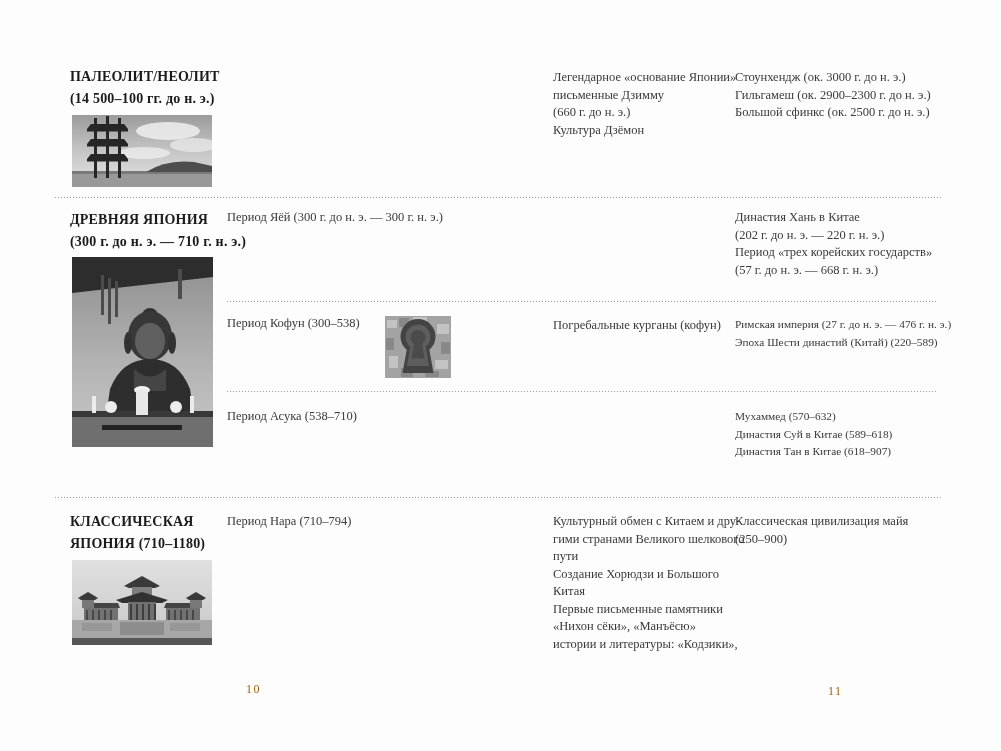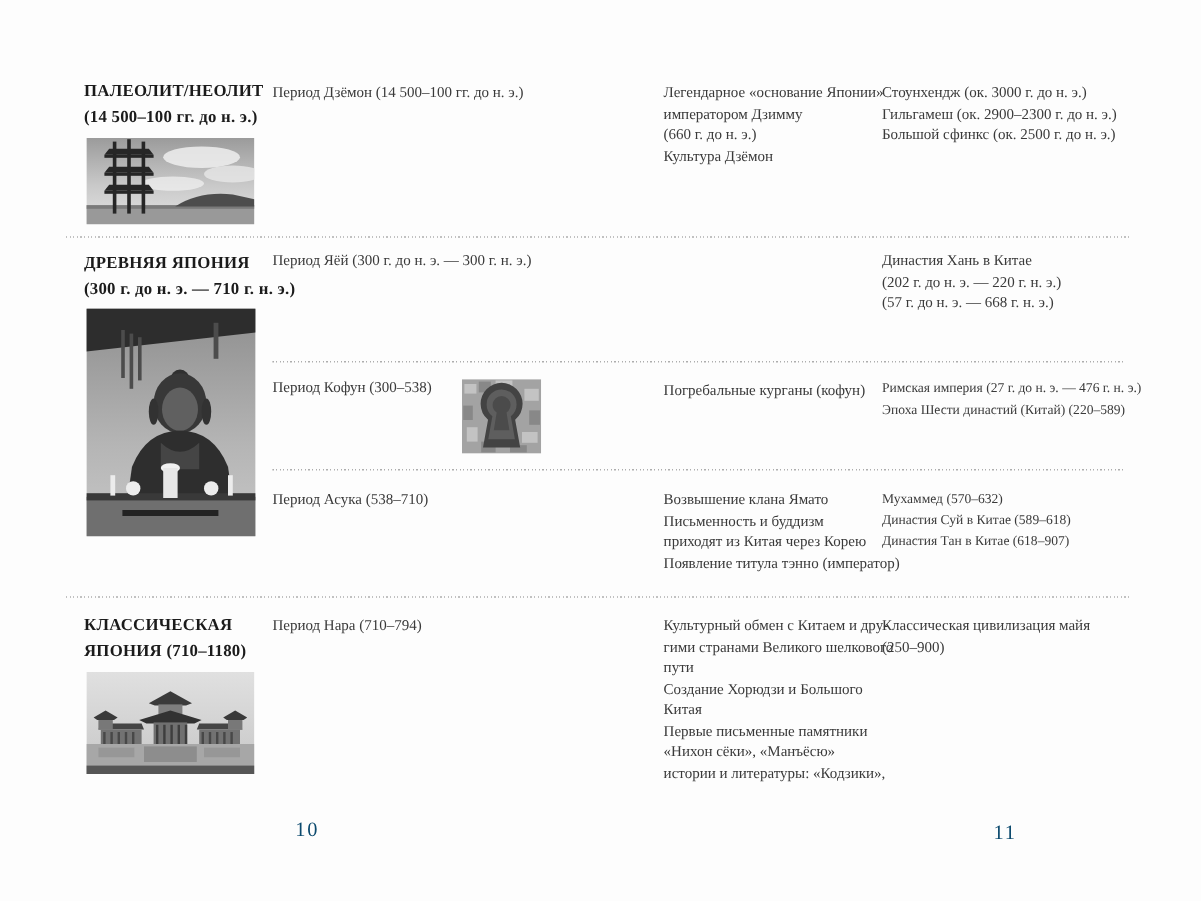--- a/index.html
+++ b/index.html
@@ -12,21 +12,21 @@
   .era-line{font-size:14px;font-weight:bold;line-height:22px;color:#1b1b1b;letter-spacing:.2px;white-space:nowrap;}
   .cell{position:absolute;font-size:12.5px;line-height:17.5px;color:#3a3a3a;}
   .cell .tl{white-space:nowrap;}
   .cell.small{font-size:11.3px;line-height:17.5px;}
   .period{white-space:nowrap;}
   .dotted{position:absolute;height:2px;
     background-image:repeating-linear-gradient(to right,#9a9a9a 0 1px,transparent 1px 3px);
     background-size:100% 1px;background-repeat:no-repeat;background-position:0 0;}
   .photo{position:absolute;margin:0;padding:0;line-height:0;}
   .photo svg{display:block;}
-  .pageno{position:absolute;font-size:17px;letter-spacing:1.5px;color:#0c4a6e;}
+  .pageno{position:absolute;font-size:12px;letter-spacing:1.5px;color:#a16207;}
 </style>
 </head>
 <body>
 
 <div class="spread">
 
   <div class="era" style="left:70px;top:66px">
     <div class="era-line">ПАЛЕОЛИТ/НЕОЛИТ</div>
     <div class="era-line">(14 500–100 гг. до н. э.)</div>
   </div>
@@ -54,24 +54,23 @@
         <path d="M15 14 h41 l-4 -5 h-33 z"></path>
         <path d="M15 29 h41 l-4 -5 h-33 z"></path>
         <path d="M15 44 h41 l-4 -5 h-33 z"></path>
         <rect x="15" y="14" width="41" height="2.5"></rect>
         <rect x="15" y="29" width="41" height="2.5"></rect>
         <rect x="15" y="44" width="41" height="2.5"></rect>
       </g>
     </svg>
   </figure>
 
-  <div class="cell period" style="left:227px;top:69px">Период Дзёмон (14 500–100 гг. до н. э.)</div>
   <div class="cell" style="left:553px;top:69px">
       <div class="tl">Легендарное «основание Японии»</div>
-      <div class="tl">императором Дзимму</div>
+      <div class="tl">письменные Дзимму</div>
       <div class="tl">(660 г. до н. э.)</div>
       <div class="tl">Культура Дзёмон</div>
     </div>
   <div class="cell" style="left:735px;top:69px">
       <div class="tl">Стоунхендж (ок. 3000 г. до н. э.)</div>
       <div class="tl">Гильгамеш (ок. 2900–2300 г. до н. э.)</div>
       <div class="tl">Большой сфинкс (ок. 2500 г. до н. э.)</div>
     </div>
 
   <div class="dotted" style="left:55px;top:197px;width:886px"></div>
@@ -116,20 +115,21 @@
         <rect x="118" y="139" width="4" height="17"></rect>
       </g>
       <rect x="30" y="168" width="80" height="5" fill="#232323"></rect>
     </svg>
   </figure>
 
   <div class="cell period" style="left:227px;top:209px">Период Яёй (300 г. до н. э. — 300 г. н. э.)</div>
   <div class="cell" style="left:735px;top:209px">
       <div class="tl">Династия Хань в Китае</div>
       <div class="tl">(202 г. до н. э. — 220 г. н. э.)</div>
+      <div class="tl">Период «трех корейских государств»</div>
       <div class="tl">(57 г. до н. э. — 668 г. н. э.)</div>
     </div>
 
   <div class="dotted" style="left:227px;top:301px;width:709px"></div>
 
   <div class="cell period" style="left:227px;top:315px">Период Кофун (300–538)</div>
   <figure class="photo" style="left:385px;top:316px">
     <svg width="66" height="62" viewBox="0 0 66 62" preserveAspectRatio="none">
       <rect width="66" height="62" fill="#a3a3a3"></rect>
       <g fill="#c3c3c3">
@@ -155,26 +155,20 @@
       <div class="tl">Погребальные курганы (кофун)</div>
     </div>
   <div class="cell small" style="left:735px;top:316px">
       <div class="tl">Римская империя (27 г. до н. э. — 476 г. н. э.)</div>
       <div class="tl">Эпоха Шести династий (Китай) (220–589)</div>
     </div>
 
   <div class="dotted" style="left:227px;top:391px;width:709px"></div>
 
   <div class="cell period" style="left:227px;top:408px">Период Асука (538–710)</div>
-  <div class="cell" style="left:553px;top:408px">
-      <div class="tl">Возвышение клана Ямато</div>
-      <div class="tl">Письменность и буддизм</div>
-      <div class="tl">приходят из Китая через Корею</div>
-      <div class="tl">Появление титула тэнно (император)</div>
-    </div>
   <div class="cell small" style="left:735px;top:408px">
       <div class="tl">Мухаммед (570–632)</div>
       <div class="tl">Династия Суй в Китае (589–618)</div>
       <div class="tl">Династия Тан в Китае (618–907)</div>
     </div>
 
   <div class="dotted" style="left:55px;top:497px;width:886px"></div>
 
   <div class="era" style="left:70px;top:511px">
     <div class="era-line">КЛАССИЧЕСКАЯ</div>

